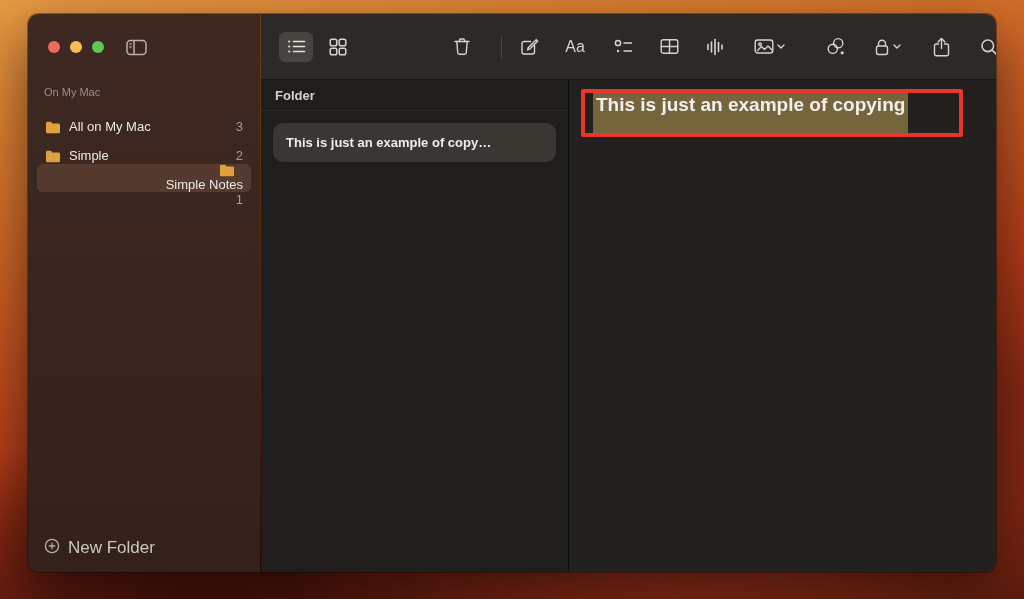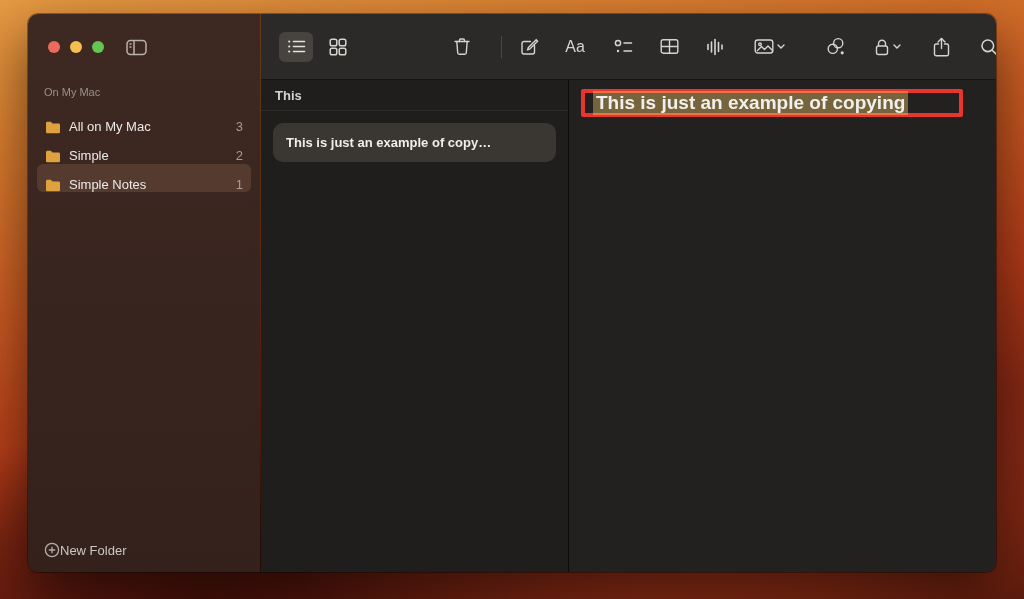--- a/index.html
+++ b/index.html
@@ -32,28 +32,28 @@
   .tl-min{ background:var(--traffic_minimize,#f5bf4f); }
   .tl-zoom{ background:var(--traffic_zoom,#62c554); }
   .sidebar-toggle{ margin-left:22px; display:flex; align-items:center; cursor:default; }
 
   .side-section-header{ margin:6px 16px 8px; font-size:11px; color:#98918b; }
   .side-rows{ margin-top:2px; }
   .side-row{
     display:flex; align-items:flex-end; height:28px; margin:1px 9px; padding:0 8px;
     border-radius:6px; font-size:13px; color:#eceae7;
   }
-  .side-row.selected{ background:#553a30; }
+  .side-row.selected{ background:#553a30;flex-direction:column; }
   .side-row .folder{ margin-right:8px; display:flex; }
   .side-row .count{ margin-left:auto; color:#a59d96; font-size:13px; }
   .side-row .label{ font-weight:500; }
 
   .new-folder{
-    position:absolute; left:16px; bottom:14px; display:flex; align-items:flex-end; 
-    font-size:13px; color:#cbc7c2;
+    position:absolute; left:16px; bottom:14px; display:flex; align-items:flex-start; gap:8px;
+    font-size:17px; color:#cbc7c2;
   }
 
   
   .main{ flex:1; display:flex; flex-direction:column; border-left:1px solid rgba(0,0,0,.55); }
   .toolbar{
     height:66px; flex:0 0 66px; background:#2b2a28; display:flex; align-items:center;
     border-bottom:1px solid rgba(0,0,0,.5);
   }
   .tb-btn{
     width:34px; height:30px; border-radius:6px; display:flex; align-items:center; justify-content:center;
@@ -78,23 +78,23 @@
   }
   .note-title{ font-size:13px; font-weight:bold; color:#f0eeea; white-space:nowrap; overflow:hidden; }
   .note-meta{ margin-top:5px; display:flex; gap:8px; font-size:12px; }
   .note-time{ color:#e9e6e2; font-weight:bold; }
   .note-preview{ color:#9e9a93; }
 
   
   .editor{ flex:1; background:#232120; position:relative; }
   .editor-date{ margin-top:11px; text-align:center; font-size:12px; color:#a39e98; }
   .annotation-box{
-    margin:9px 0 0 12px; width:382px; height:28px;
+    margin:9px 0 0 12px; width:382px; height:48px;
     border:4px solid var(--annotation_red,#e8362e); border-radius:2px;
-    display:flex; align-items:center; padding-left:8px;
+    display:flex; padding-left:8px;
   }
   .editor-title{
     font-size:19px; font-weight:bold; color:#f2f0ec; white-space:nowrap;
     background:var(--selection_highlight,rgba(255,210,110,.38));
     padding:1px 3px;
   }
 </style>
 </head>
 <body>
 
@@ -261,21 +261,21 @@
           <svg width="18" height="18" viewBox="0 0 18 18" fill="none" stroke="#d7d4d0" stroke-width="1.6" stroke-linecap="round">
             <circle cx="7.8" cy="7.8" r="5.8"></circle>
             <line x1="12.2" y1="12.2" x2="16.5" y2="16.5"></line>
           </svg>
         </div>
       </div>
 
       <div class="content">
 
         <section class="notes-col">
-          <div class="list-header">This</div>
+          <div class="list-header">Folder</div>
           <div class="note-card">
             <div class="note-title">This is just an example of copy…</div>
           </div>
         </section>
 
         <section class="editor">
           <div class="annotation-box">
             <span class="editor-title">This is just an example of copying</span>
           </div>
         </section>

